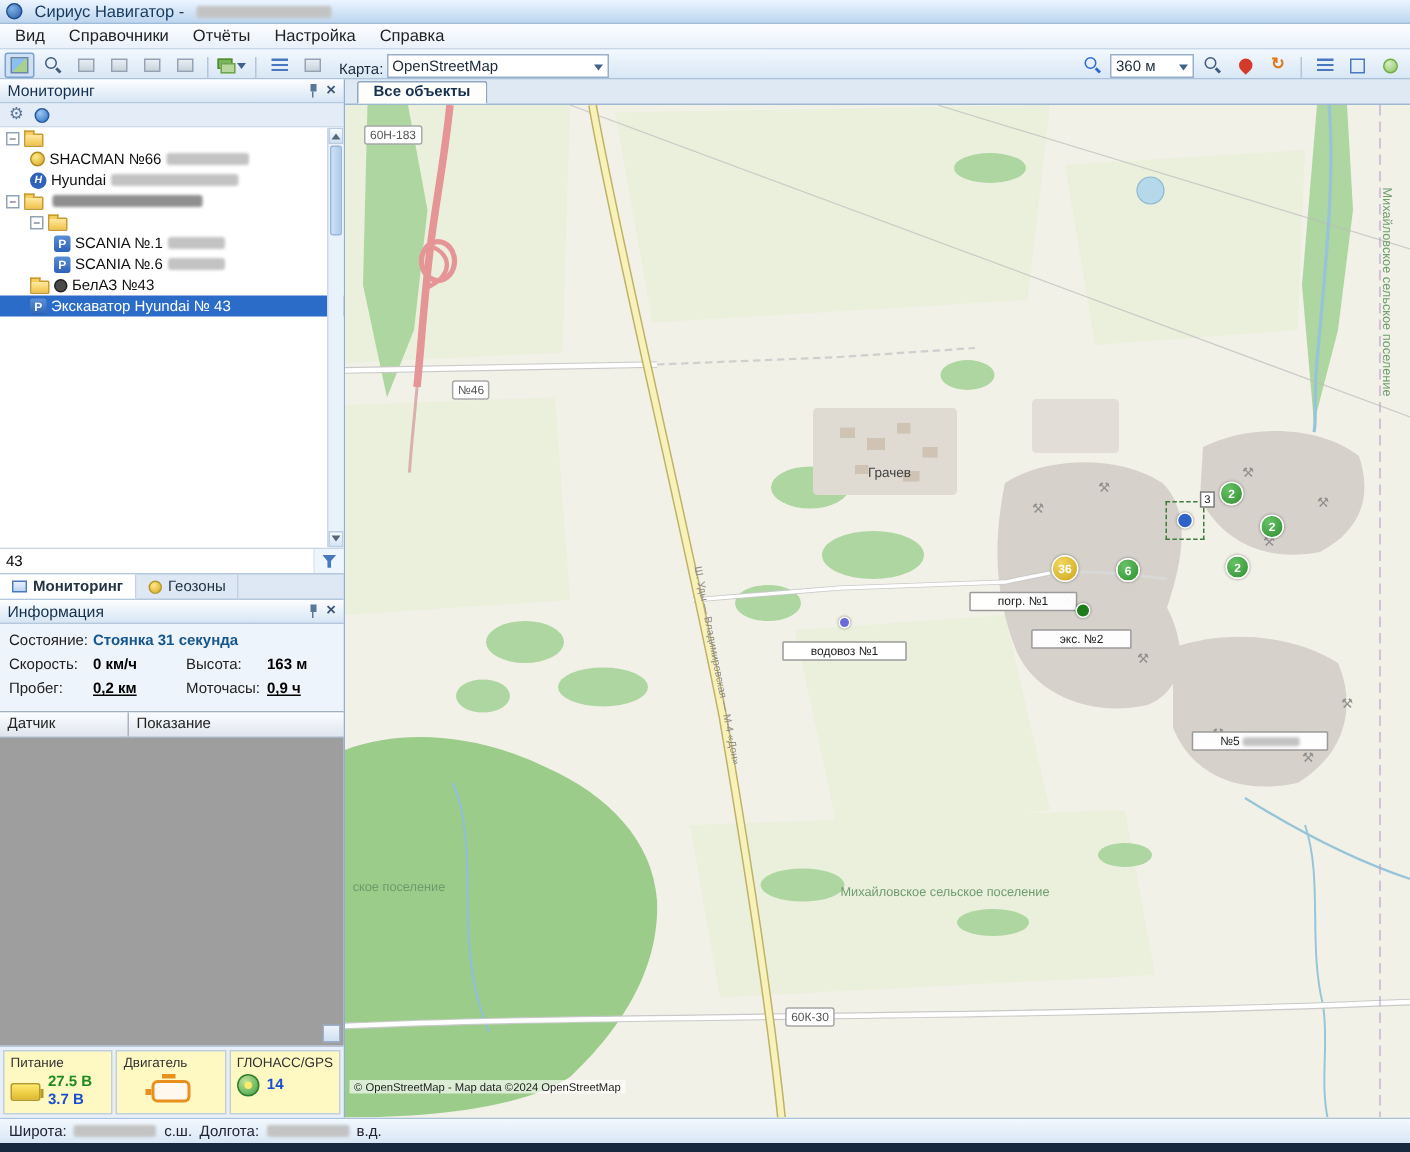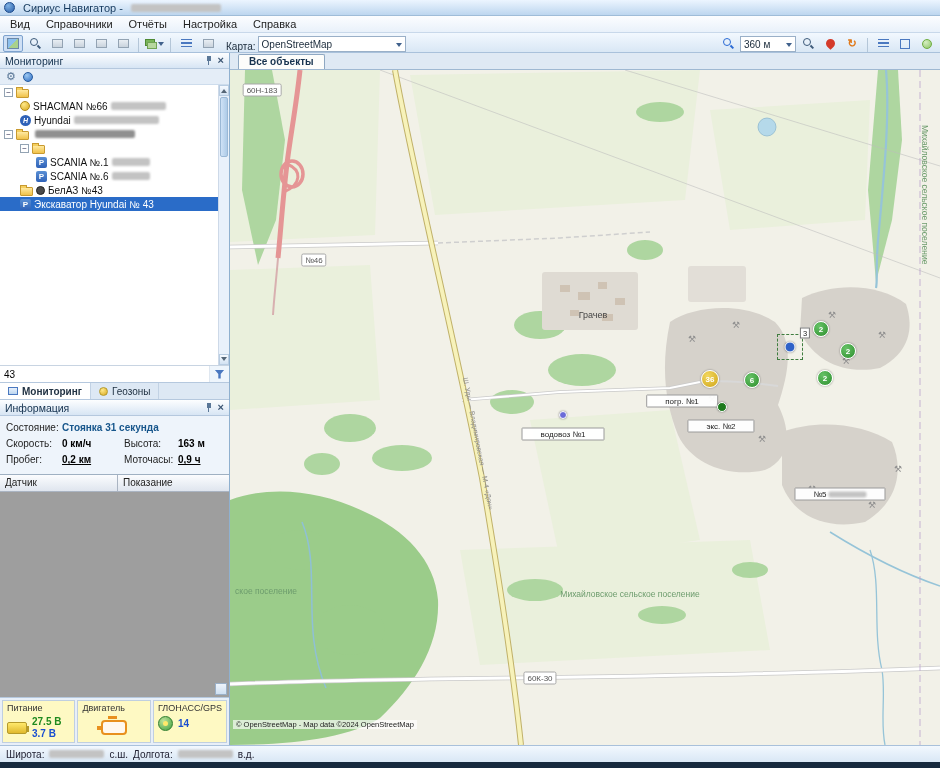--- a/index.html
+++ b/index.html
@@ -117,21 +117,21 @@
   .irow { display:flex; line-height:1.62; align-items:baseline; }
   .ilab { width:56px; }
   .ilab2 { width:54px; margin-left:10px; }
   .ival { font-weight:bold; color:#000; }
   .ival.w { width:52px; }
   .ival.state { color:#17568c; }
   .ival.linkish { text-decoration:underline; }
   
   .sensor { flex:1; display:flex; flex-direction:column; border-top:1px solid #9fb0c2; }
   .shead { display:flex; height:17px; background:linear-gradient(#fbfcfe,#dfe5ee); border-bottom:1px solid #aab4c2; font-size:10px; color:#222; }
-  .scol1 { width:118px; border-right:1px solid #aab4c2; display:flex; align-items:center; padding-left:5px; }
+  .scol1 { width:86px; border-right:1px solid #aab4c2; display:flex; align-items:center; padding-left:5px; }
   .scol2 { flex:1; display:flex; align-items:center; padding-left:5px; }
   .sbody { flex:1; background:#9e9e9e; position:relative; }
   .sgrip { position:absolute; right:2px; bottom:2px; width:12px; height:12px;
     background:linear-gradient(#eef4fb,#cfe0f2); border:1px solid #9ab0c8; }
   
   .gauges { height:48px; display:flex; gap:2px; padding:2px; background:#e8eff8; border-top:1px solid #b5c8de; }
   .gbox { flex:1; border:1px solid #c0cfe0; background:#fef9c3; padding:2px 4px; font-size:9px; color:#333; }
   .grow-line { display:flex; align-items:center; gap:5px; margin-top:3px; }
   .ic-batt { width:20px; height:12px; border:1px solid #b59a2a; border-radius:2px; position:relative;
     background:linear-gradient(#ffe96b,#e0b92e); }

